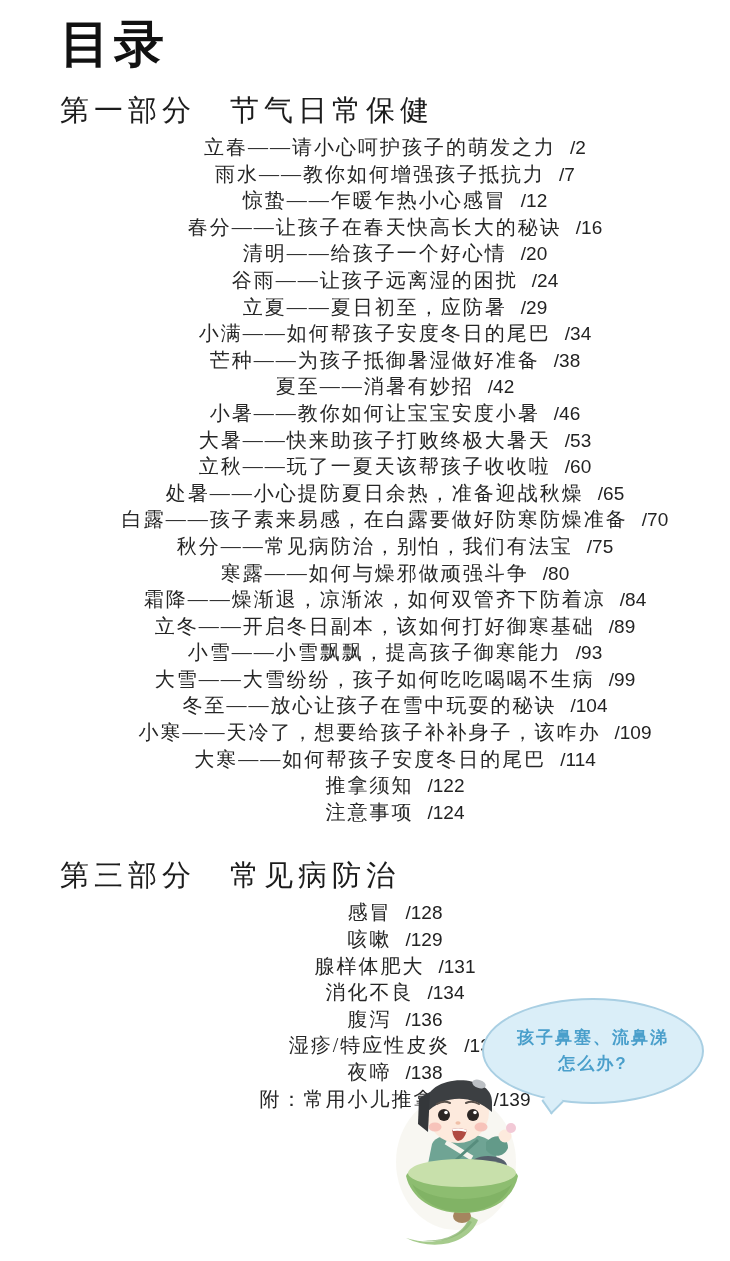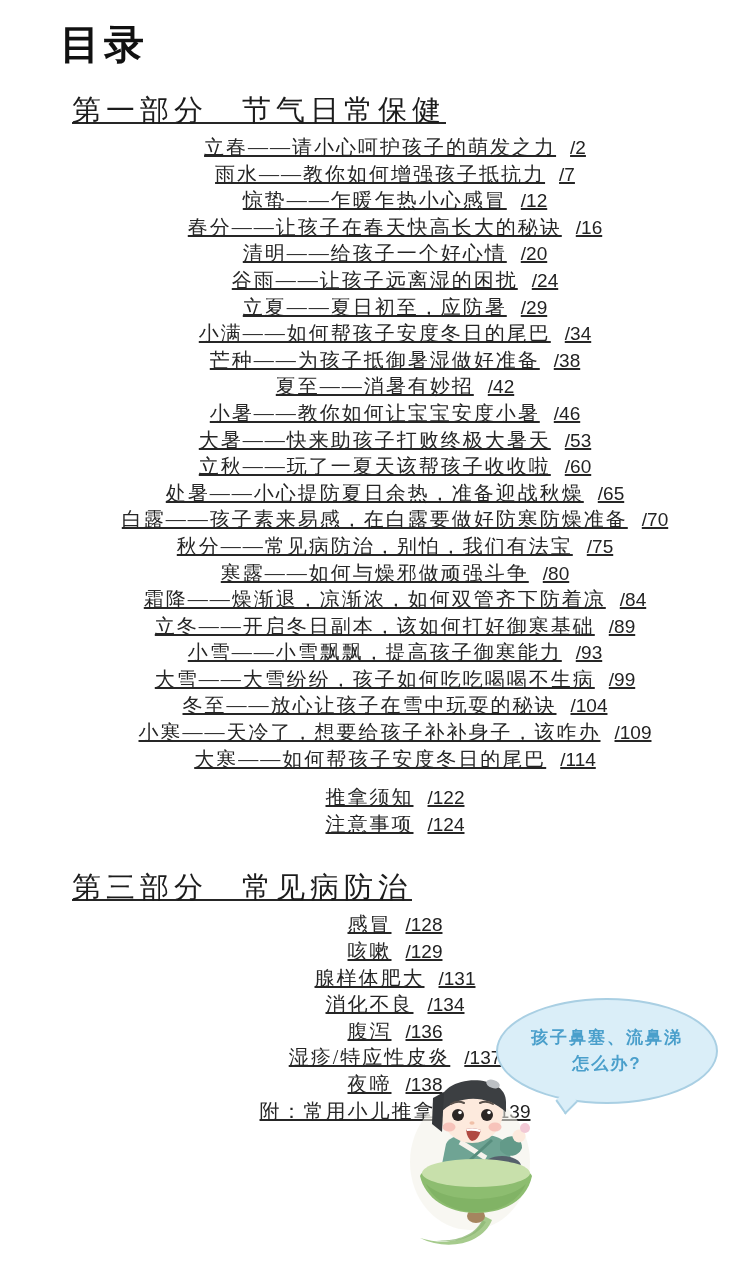--- a/index.html
+++ b/index.html
@@ -9,26 +9,26 @@
     position:relative;
     overflow:hidden;
     font-family:"Liberation Serif","DejaVu Serif",serif;
     color:#262626;
   }
   .page{position:absolute;left:60px;top:14px;right:0;}
   h1.page-title{
     margin:8px 0 0 0;
     font-family:"Liberation Sans","DejaVu Sans",sans-serif;
     font-weight:bold;
-    font-size:40px;
+    font-size:50px;
     line-height:44px;
     letter-spacing:4px;
     color:#111;
   }
-  section.toc-section{margin:12px;padding:0;text-decoration:underline;}
+  section.toc-section{margin:0;padding:0;}
   h2.section-title{
     margin:26px 0 6px 0;
     font-weight:normal;
     font-size:29px;
     line-height:36px;
     letter-spacing:5px;
     color:#1c1c1c;
   }
   section.toc-section:nth-of-type(2) h2.section-title,
   section.toc-section:nth-of-type(3) h2.section-title{margin-top:32px;}
@@ -42,21 +42,21 @@
   }
   .item-label{color:#262626;}
   .item-page{
     font-family:"Liberation Sans","DejaVu Sans",sans-serif;
     font-size:19px;
     letter-spacing:0;
     margin-left:14px;
     color:#222;
   }
   
-  .illustration{position:absolute;left:14px;top:0;width:593px;height:1261px;pointer-events:none;}
+  .illustration{position:absolute;left:0;top:0;width:593px;height:1261px;pointer-events:none;}
   .bubble{
     position:absolute;
     left:482px;top:998px;
     width:222px;height:106px;
     background:#daeef8;
     border:2px solid #a9cfe3;
     border-radius:50%;
     box-sizing:border-box;
   }
   .bubble::after{

